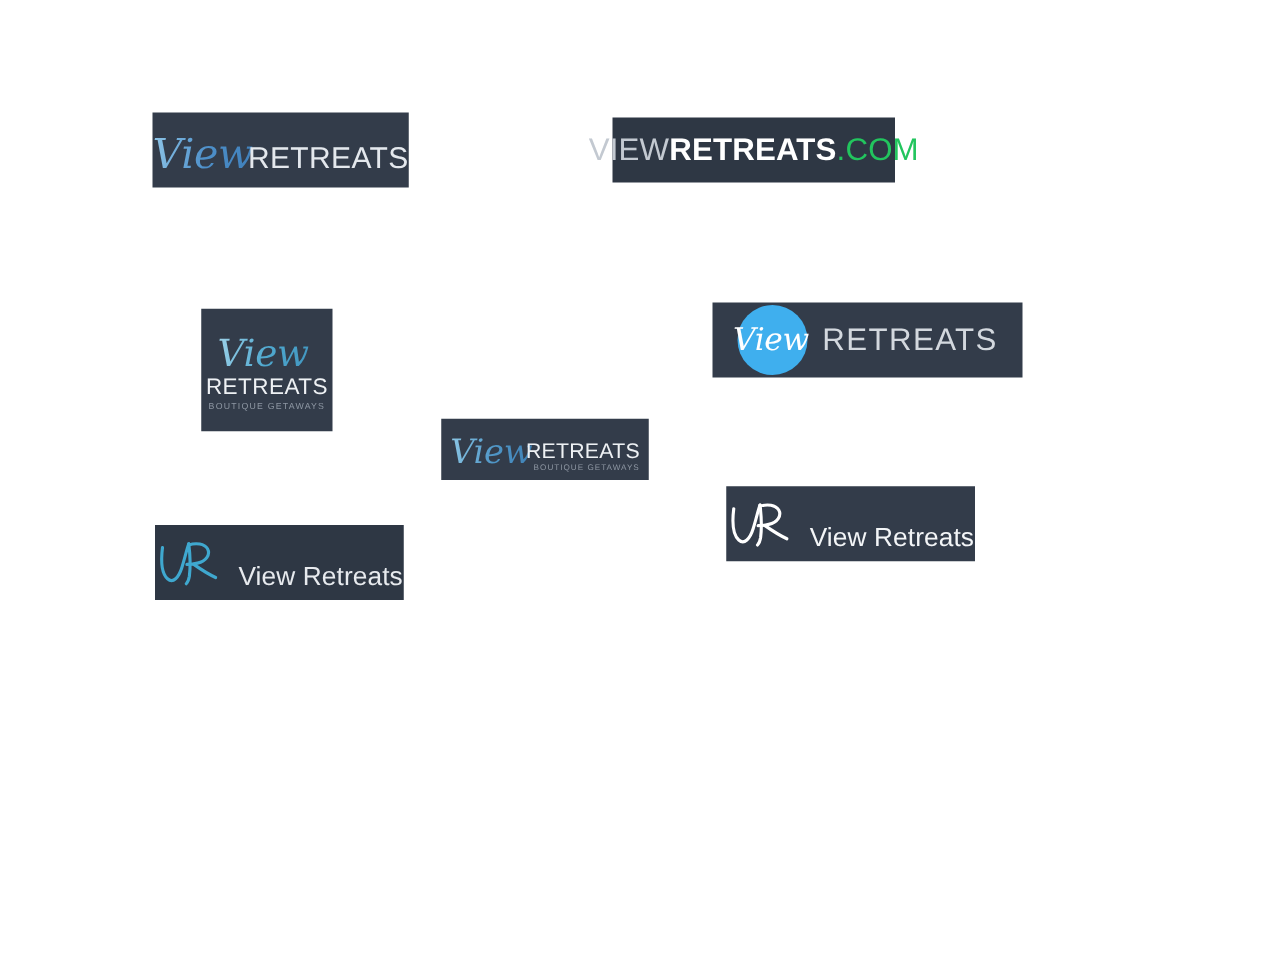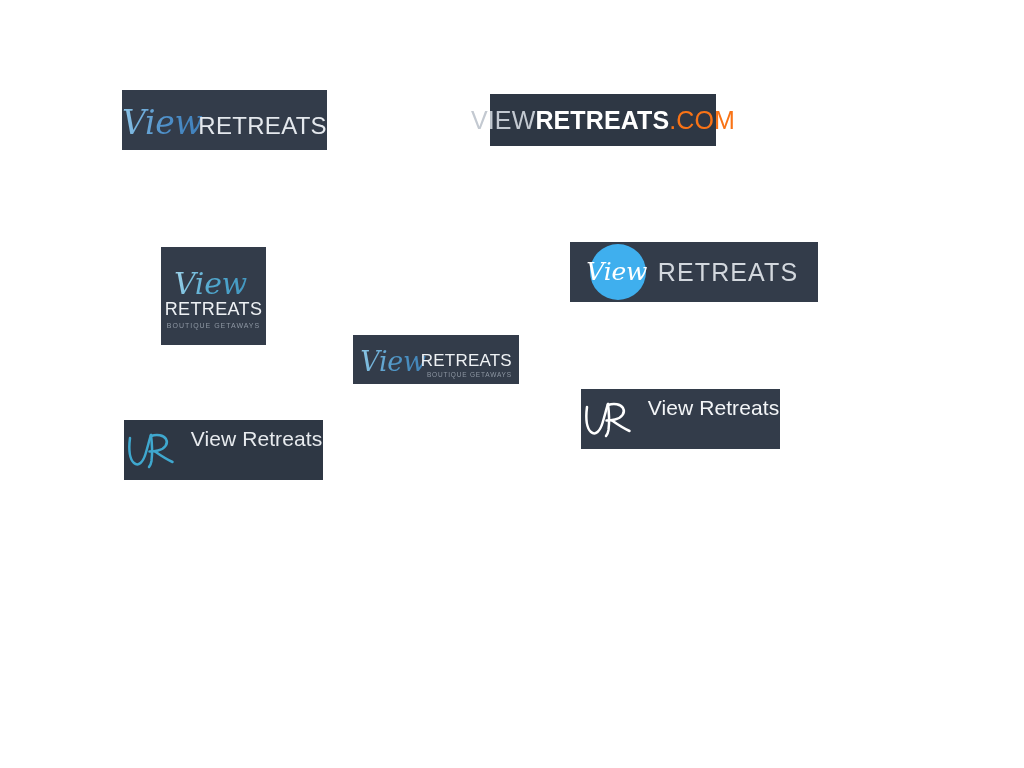--- a/index.html
+++ b/index.html
@@ -97,21 +97,21 @@
   #panel-domain-wordmark .dw-view {
     font-weight: 400;
     color: #c3c9d1;
   }
   #panel-domain-wordmark .dw-retreats {
     font-weight: 700;
     color: #ffffff;
   }
   #panel-domain-wordmark .dw-com {
     font-weight: 400;
-    color: #f97316;
+    color: #22c55e;
   }
 
   
   #panel-stacked-square {
     left: 161px;
     top: 247px;
     width: 105px;
     height: 98px;
     background: #333c4a;
     flex-direction: column;
@@ -216,21 +216,21 @@
     font-size: 6.5px;
     color: #8e97a3;
     letter-spacing: 0.125em;
     margin-top: 3px;
     align-self: flex-end;
   }
 
   
   .panel-monogram .lockup {
     display: flex;
-    align-items: flex-start;
+    align-items: flex-end;
   }
   .panel-monogram .monogram-mark {
     width: 52px;
     height: 44px;
     flex: none;
     display: block;
   }
   .panel-monogram .monogram-label {
     font-family: "Liberation Sans", sans-serif;
     font-weight: 400;

